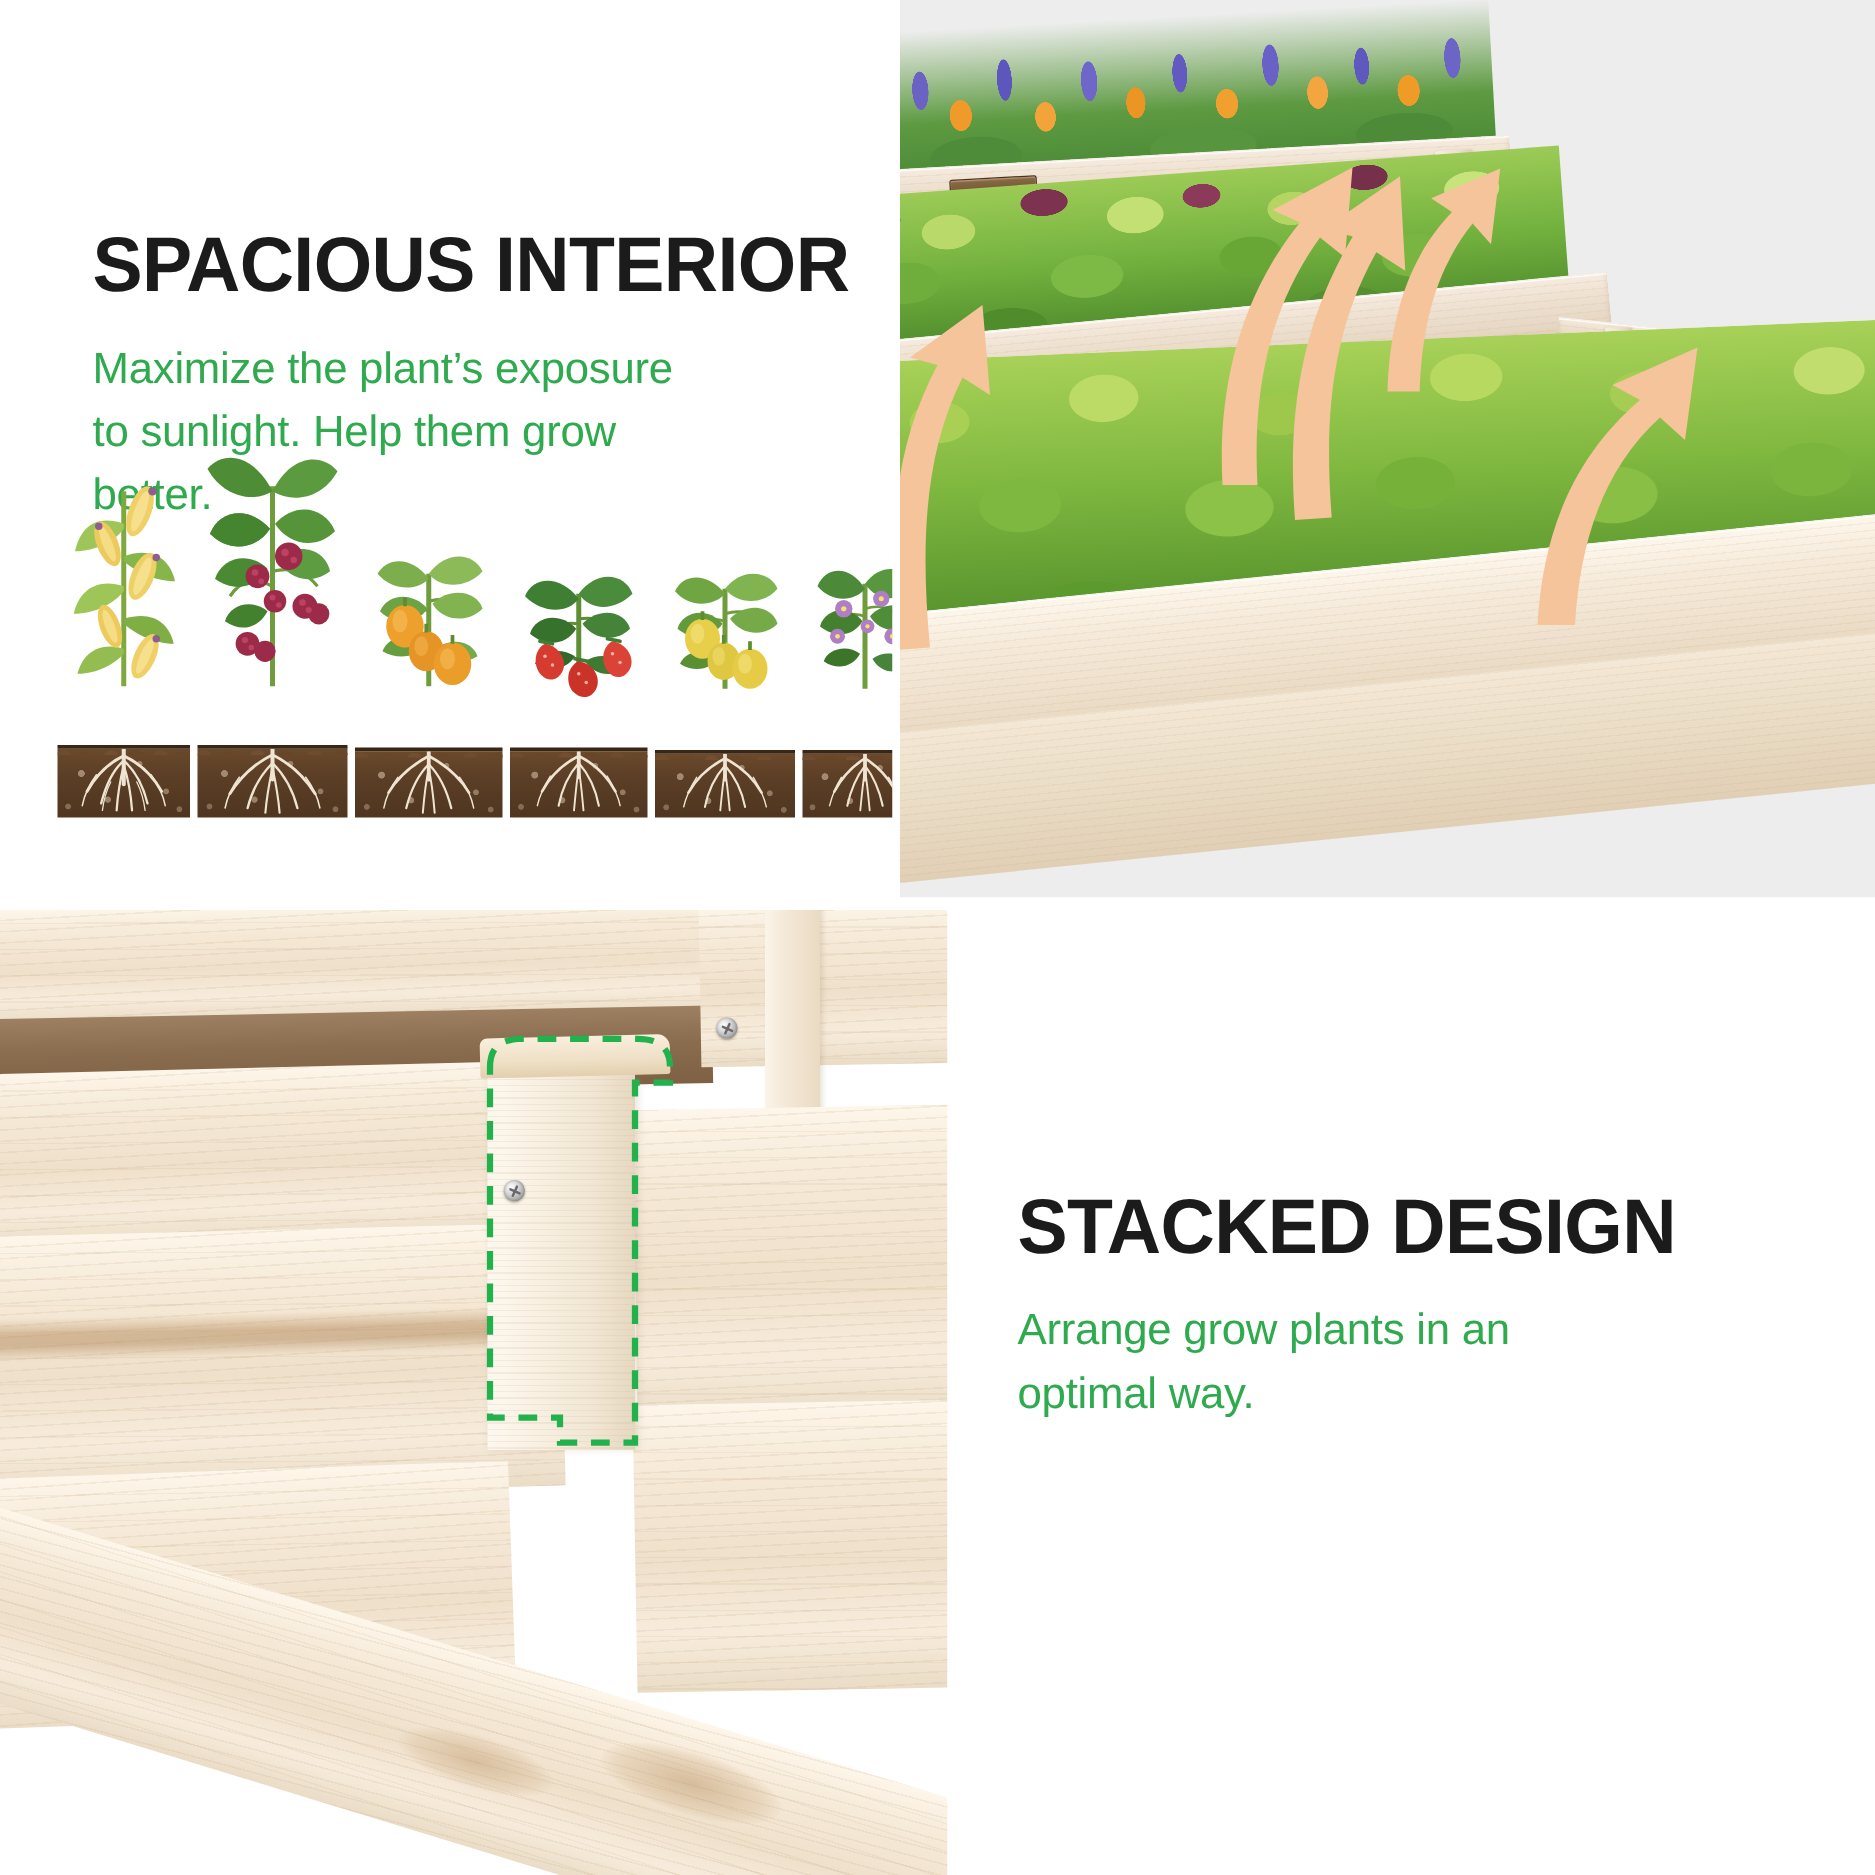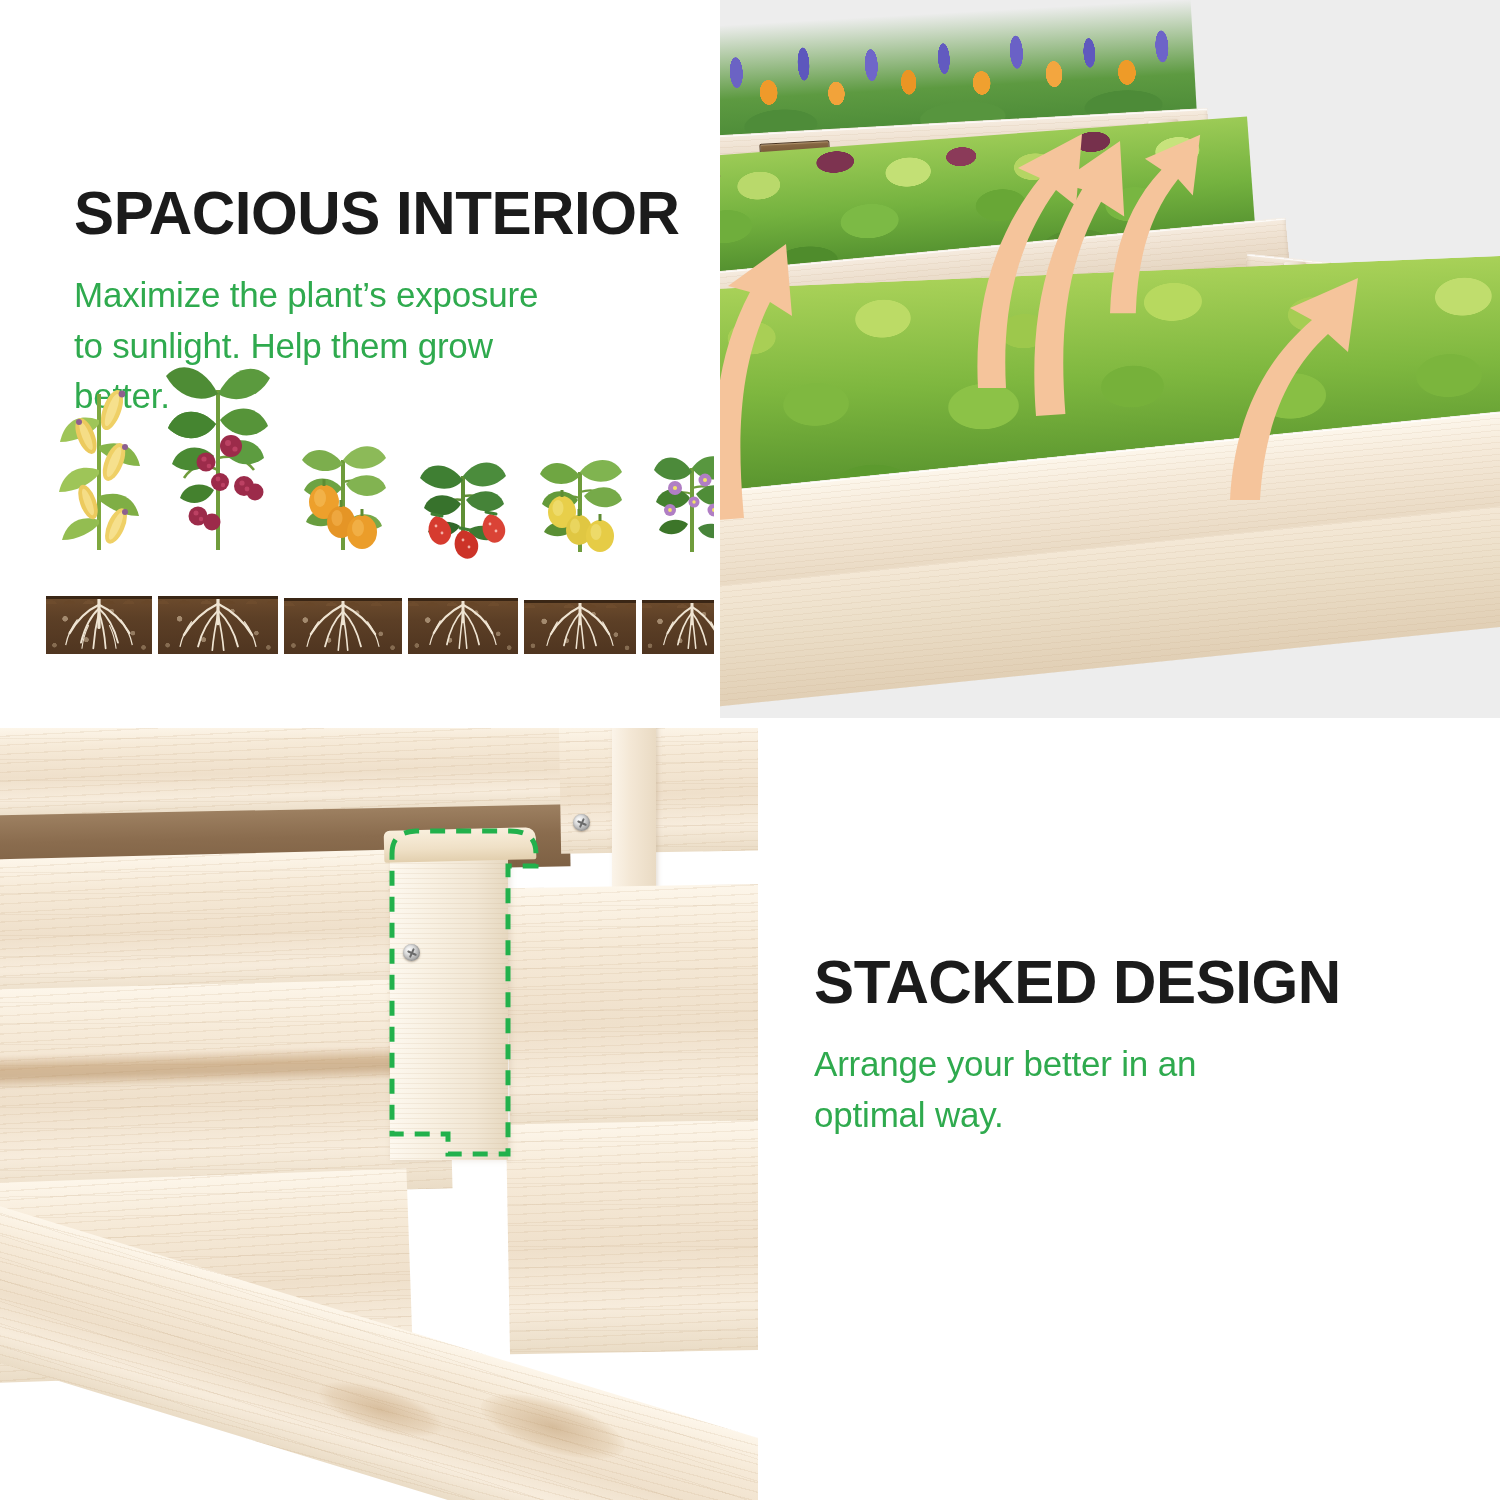--- a/index.html
+++ b/index.html
@@ -640,19 +640,19 @@
                  Z" fill="none" stroke="#22b14c" stroke-width="5" stroke-dasharray="15 11" stroke-linecap="butt" stroke-linejoin="miter"></path>
       </svg>
 
     </div>
   </div>
 
   <div class="quad" id="q-text-bot"></div>
 
   <div id="br-text">
     <div class="headline">STACKED DESIGN</div>
-    <div class="subcopy">Arrange your better in an optimal way.</div>
+    <div class="subcopy">Arrange grow plants in an optimal way.</div>
   </div>
 
   <div class="gutter" style="left:714px; top:0; width:6px; height:722px;"></div>
   <div class="gutter" style="left:0; top:718px; width:1500px; height:10px;"></div>
 
 </div>
 
 </body></html>

